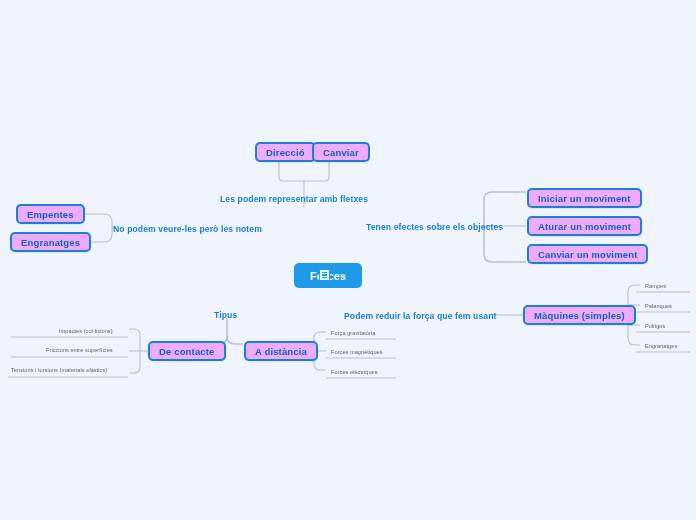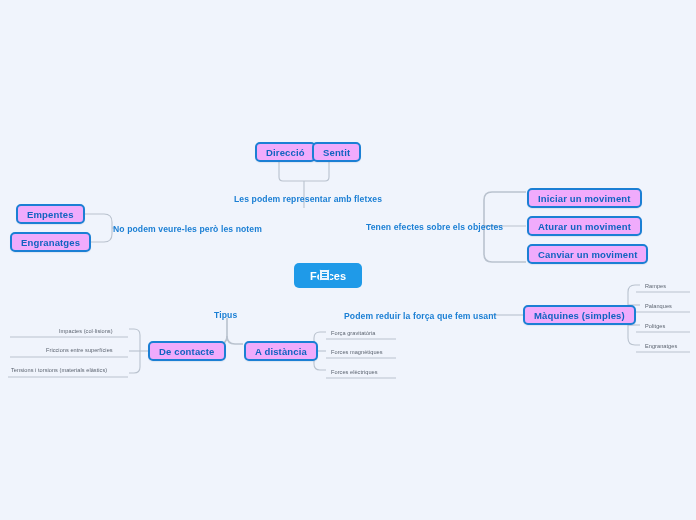--- a/index.html
+++ b/index.html
@@ -159,23 +159,23 @@
   <div class="root-icon" style="left:319px; top:269px;">
     <i></i>
     <i></i>
     <i></i>
   </div>
 
   <div class="node" style="left:255px; top:142px;">
     <span>Direcció</span>
   </div>
   <div class="node" style="left:312px; top:142px;">
-    <span>Sentit</span>
-  </div>
-  <div class="blabel" style="left:234px; top:194px;">Les podem representar amb fletxes</div>
+    <span>Canviar</span>
+  </div>
+  <div class="blabel" style="left:220px; top:194px;">Les podem representar amb fletxes</div>
 
   <div class="node" style="left:16px; top:204px;">
     <span>Empentes</span>
   </div>
   <div class="node" style="left:10px; top:232px;">
     <span>Engranatges</span>
   </div>
   <div class="blabel" style="left:113px; top:224px;">No podem veure-les però les notem</div>
 
   <div class="blabel" style="left:366px; top:222px;">Tenen efectes sobre els objectes</div>

